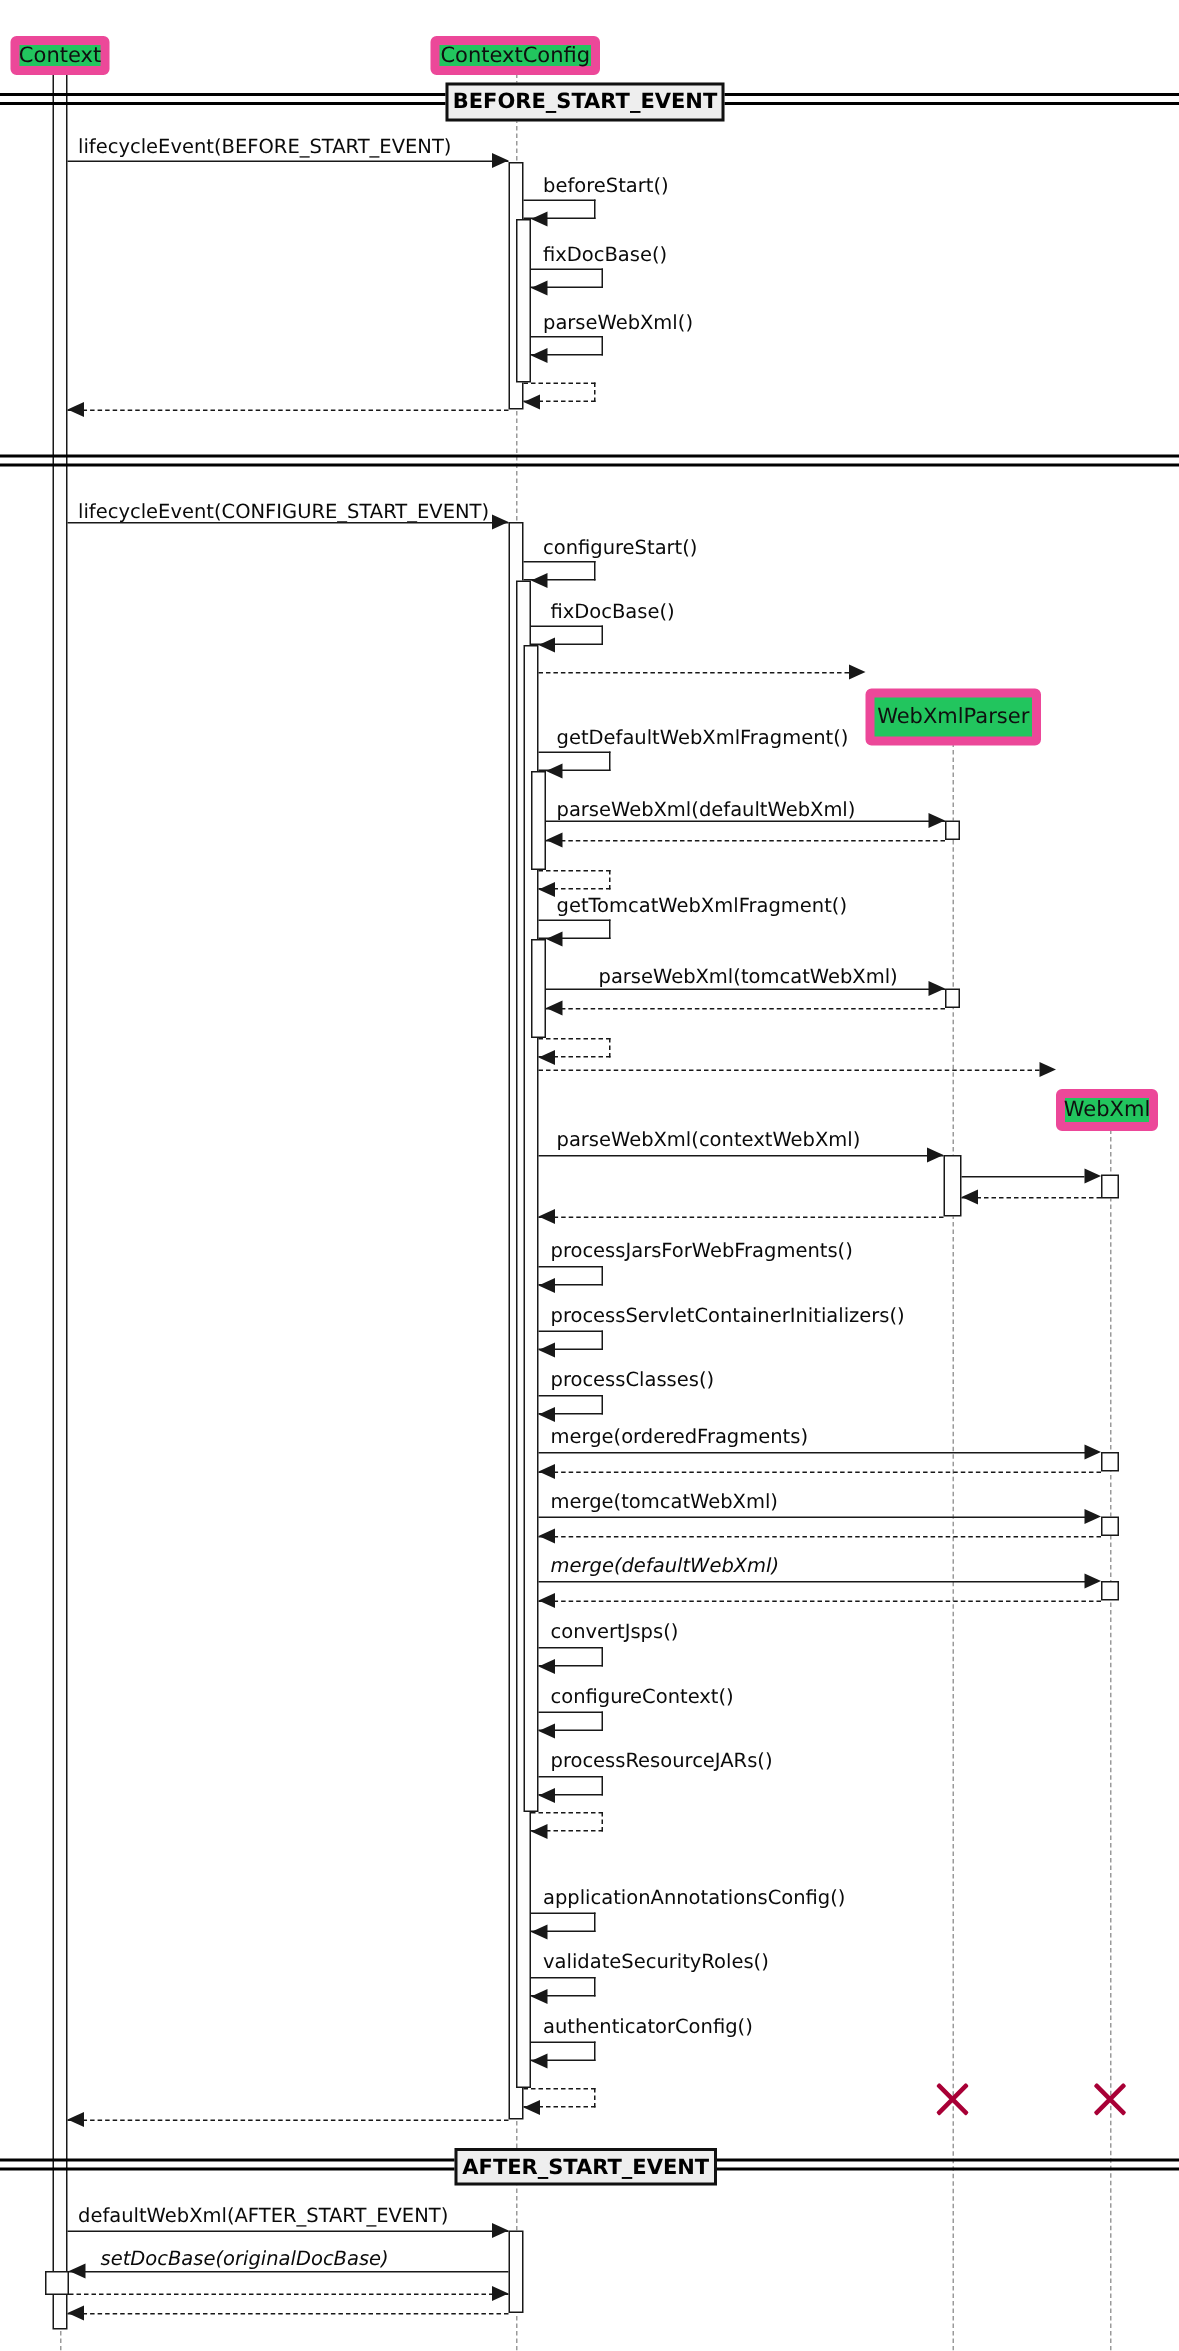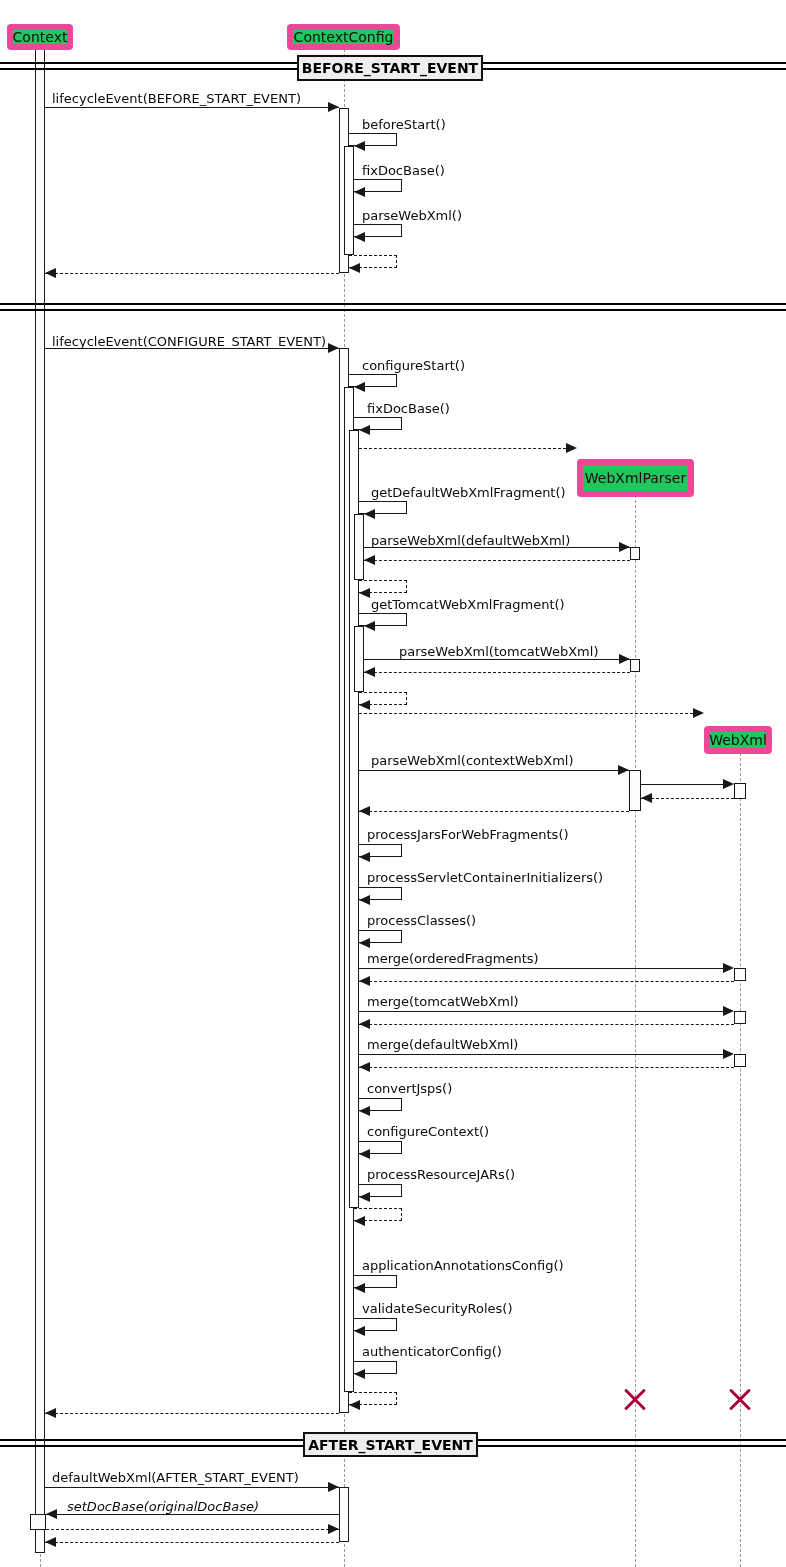--- a/index.html
+++ b/index.html
@@ -151,21 +151,21 @@
   <div class="ah r" style="left:723px;top:963px;"></div>
   <div class="ln d" style="left:359px;top:981px;width:375px;"></div>
   <div class="ah l" style="left:359px;top:976px;"></div>
 
   <span class="ml" style="left:367px;top:994px;">merge(tomcatWebXml)</span>
   <div class="ln" style="left:359px;top:1011px;width:365px;"></div>
   <div class="ah r" style="left:723px;top:1006px;"></div>
   <div class="ln d" style="left:359px;top:1024px;width:375px;"></div>
   <div class="ah l" style="left:359px;top:1019px;"></div>
 
-  <span class="ml" style="left:367px;top:1037px;">merge(defaultWebXml)</span>
+  <span class="ml" style="left:367px;top:1037px;font-style:italic;">merge(defaultWebXml)</span>
   <div class="ln" style="left:359px;top:1054px;width:365px;"></div>
   <div class="ah r" style="left:723px;top:1049px;"></div>
   <div class="ln d" style="left:359px;top:1067px;width:375px;"></div>
   <div class="ah l" style="left:359px;top:1062px;"></div>
 
   <span class="ml" style="left:367px;top:1081px;">convertJsps()</span>
   <div class="loop" style="left:359px;top:1098px;width:43px;height:13px;"></div>
   <div class="ah l" style="left:359px;top:1106px;"></div>
 
   <span class="ml" style="left:367px;top:1124px;">configureContext()</span>

